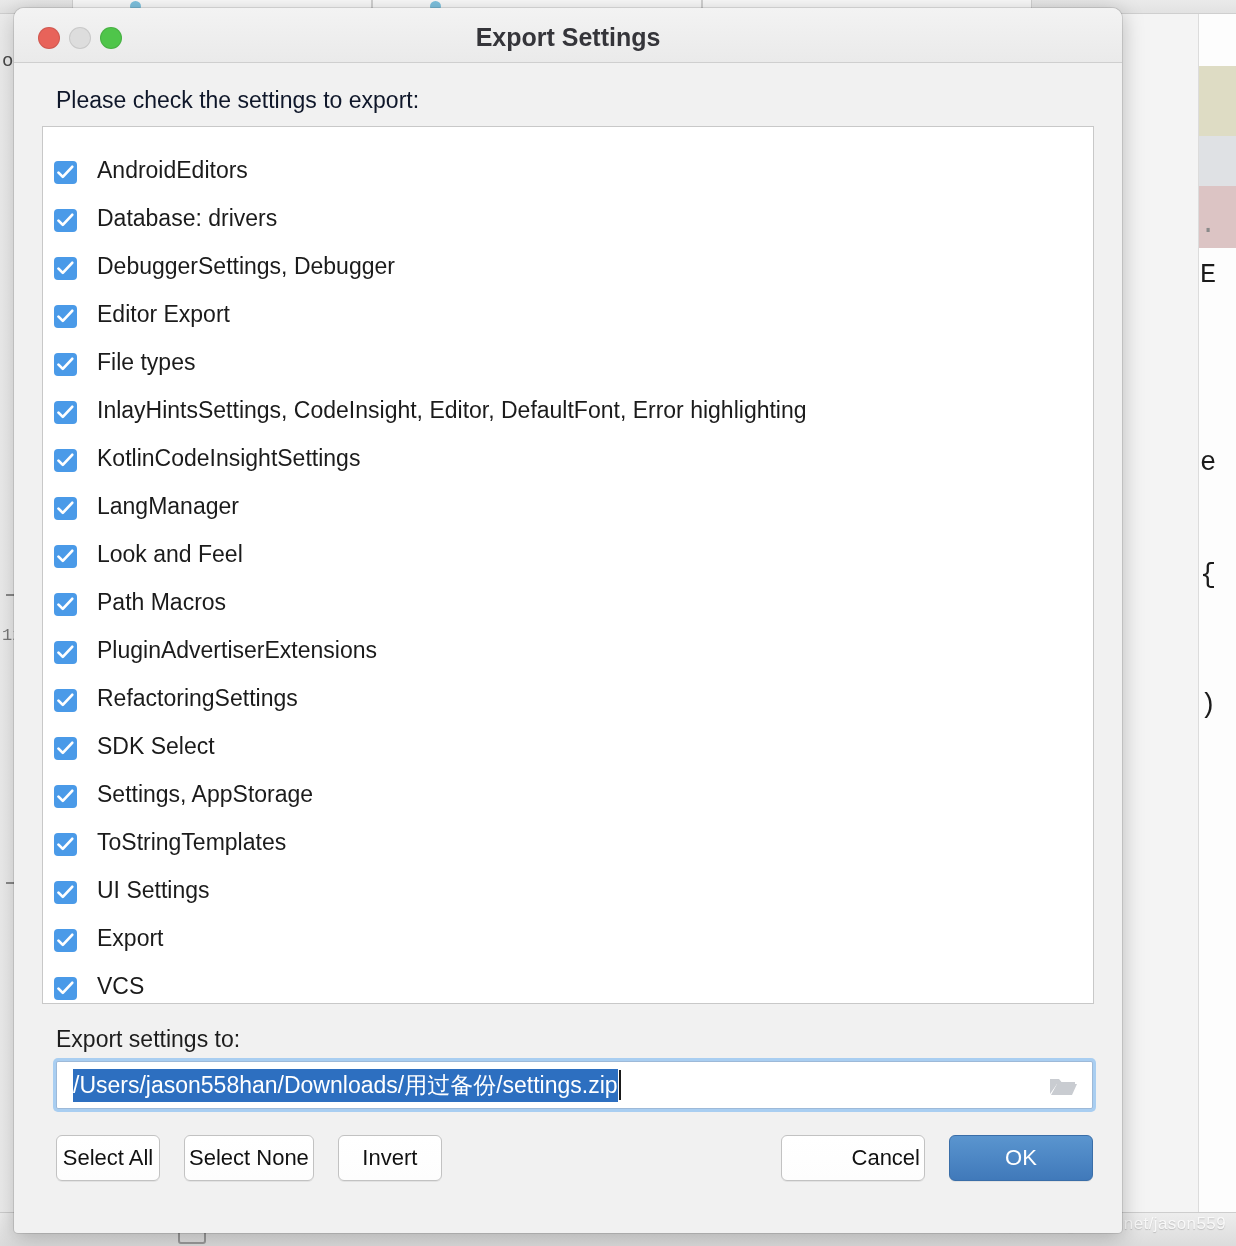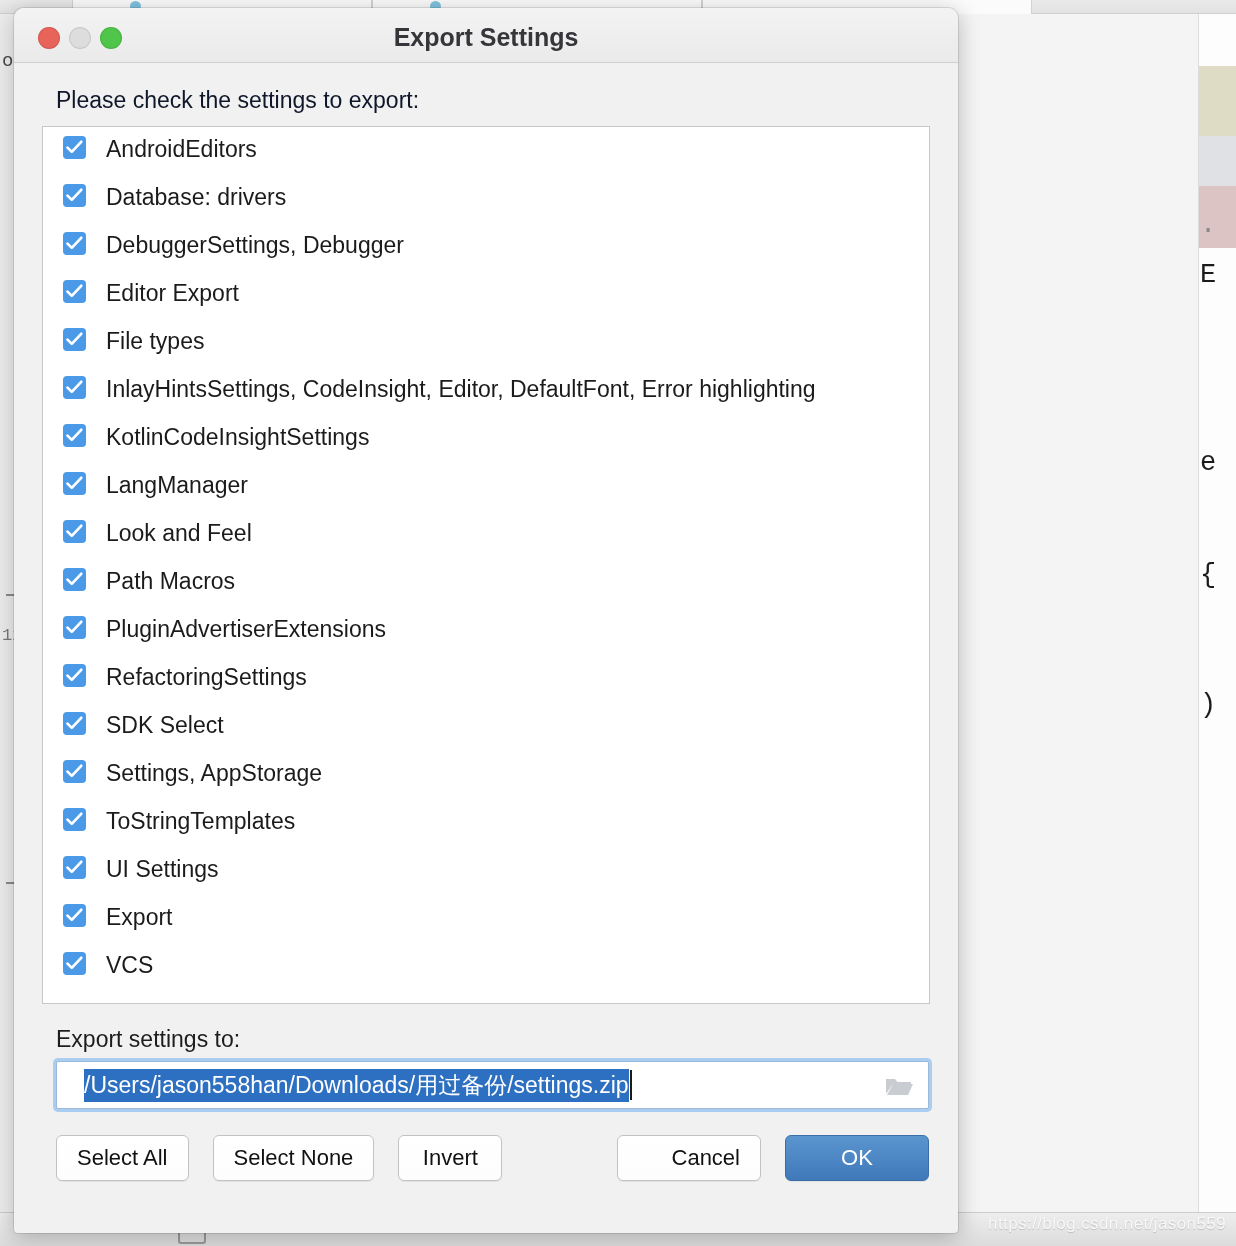--- a/index.html
+++ b/index.html
@@ -83,21 +83,21 @@
   .watermark {
     position: absolute; right: 10px; bottom: 12px;
     font-size: 17px; color: #ffffff; opacity: .72;
     letter-spacing: .4px; text-shadow: 0 1px 1px rgba(130,130,130,.55);
     font-family: "Liberation Sans", sans-serif;
   }
 
   
   .dialog {
     position: absolute; left: 14px; top: 8px;
-    width: 944px; height: 1225px;
+    width: 1108px; height: 1225px;
     background: #f1f1f1;
     border-radius: 10px 10px 4px 4px;
     box-shadow: 0 4px 22px rgba(0,0,0,.26), 0 0 0 1px rgba(0,0,0,.10);
     overflow: hidden;
   }
 
   .titlebar {
     position: relative; height: 55px;
     background: linear-gradient(#f3f3f3, #eaeaea);
     border-bottom: 1px solid #cfcfcf;
@@ -120,22 +120,22 @@
   }
 
   .list-panel {
     height: 878px;
     background: #ffffff;
     border: 1px solid #c8c8c8;
     overflow: hidden;
     padding: 9px 0 0 0;
   }
   .list-row {
-    display: flex; align-items: flex-start;
-    height: 48px; padding-left: 20px;
+    display: flex; align-items: flex-end;
+    height: 48px; padding-left: 11px;
   }
   .cbx {
     width: 23px; height: 23px; flex: 0 0 23px;
     border-radius: 4px; background: #4a9ae8;
     position: relative;
   }
   .cbx svg { position: absolute; left: 3px; top: 4px; }
   .row-label {
     margin-left: 20px; font-size: 23px; color: #1b1b1b; white-space: nowrap;
   }
@@ -148,37 +148,37 @@
   .path-wrap {
     position: relative; height: 48px;
     background: #ffffff;
     border: 1px solid #9db9d8;
     box-shadow: 0 0 0 3px #a9cef1;
     border-radius: 2px;
     margin: 0 1px 0 14px;
     display: flex; align-items: center;
   }
   .path-sel {
-    margin-left: 27px;
+    margin-left: 16px;
     background: #2d6fc0; color: #ffffff;
     font-size: 23px; line-height: 30px;
     padding: 1px 0 2px 0; white-space: nowrap;
   }
   .caret {
     width: 2px; height: 30px; background: #1b1b1b; margin-left: 1px;
   }
   .folder-icon { position: absolute; right: 14px; top: 12px; }
 
   .buttons {
     display: flex; align-items: center;
     margin: 26px 1px 0 14px;
   }
   .btn {
     height: 46px; min-width: 104px;
-    padding: 0 20px;
+    padding: 0 4px;
     font-size: 22px; color: #111111;
     background: linear-gradient(#ffffff, #fdfdfd);
     border: 1px solid #c2c2c2; border-radius: 6px;
     box-shadow: 0 1px 0 rgba(0,0,0,.06);
     cursor: pointer;
     font-family: "Liberation Sans", sans-serif;
   }
   .btn + .btn { margin-left: 24px; }
   .spacer { flex: 1 1 auto; }
   .btn.primary {

